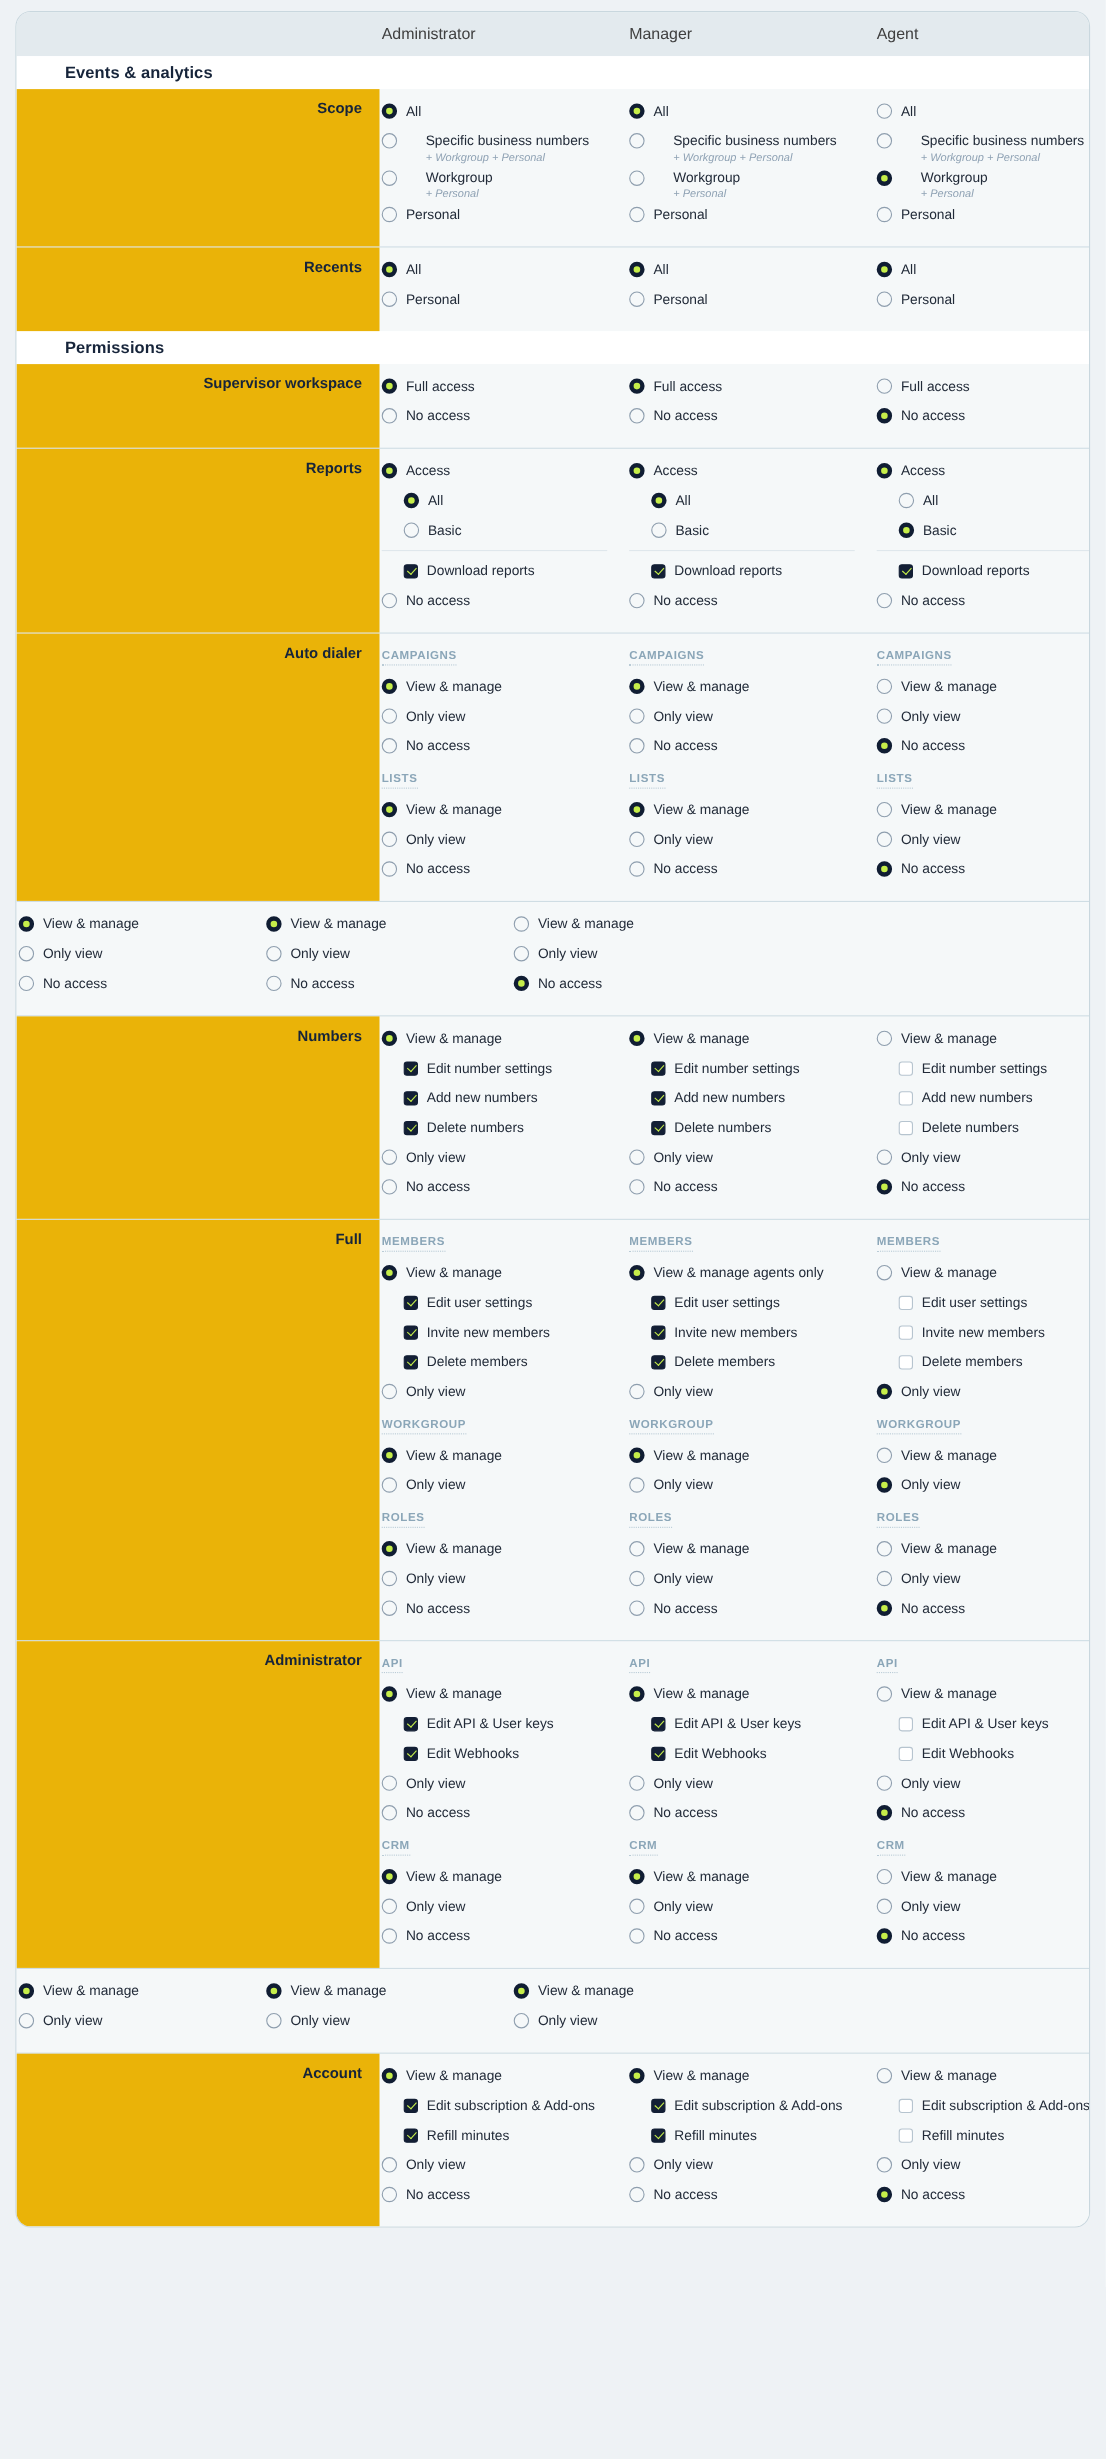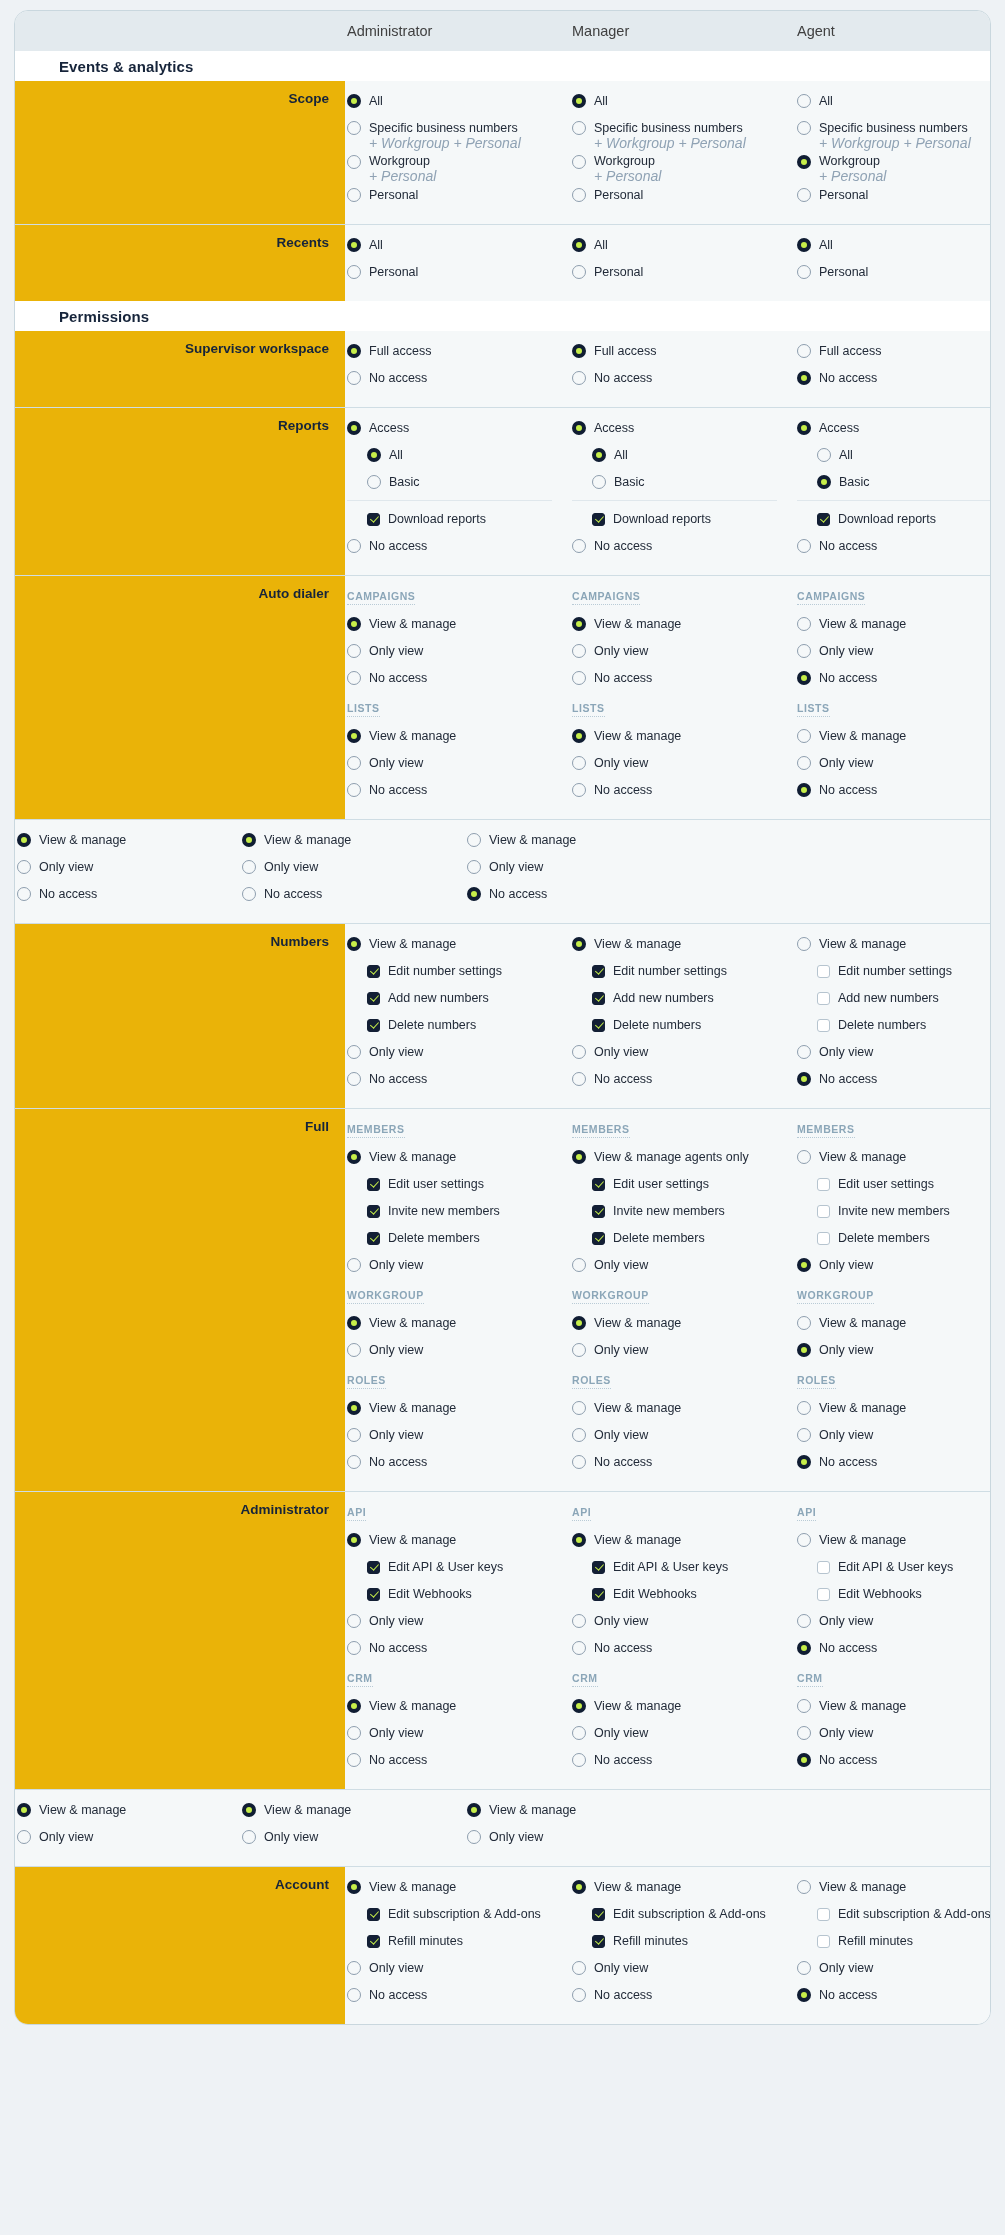--- a/index.html
+++ b/index.html
@@ -46,25 +46,25 @@
     padding:10px 16px 10px 10px;
   }
   .row .lbl-col span {
     font-size:13.5px; font-weight:700; color:#16243a; text-align:right;
   }
   .cells { display:flex; flex:1 1 auto; padding:10px 0 12px 0; }
   .cell { width:225px; flex:0 0 225px; padding-left:2px; }
 
   
   .opt { display:flex; align-items:flex-start; margin:0 0 6px 0; min-height:21px; }
-  .opt.tight { margin-bottom:2px; }
+  .opt.tight { margin-bottom:2px;gap:18px; }
   .opt.indent { padding-left:20px; }
   .opt-txt { font-size:12.5px; color:#222b39; line-height:15px; padding-top:2.5px; }
   .opt-sub {
-    font-size:14px; font-style:italic; color:#8fa2b4;
+    font-size:10px; font-style:italic; color:#8fa2b4;
     line-height:13px; padding-top:1px;
   }
   .opt-body { display:flex; flex-direction:column; }
 
   
   .radio {
     width:14px; height:14px; flex:0 0 14px; border-radius:50%;
     margin-right:8px; margin-top:3px;
     border:1.6px solid #8e9eae; background:#f5f8f9;
   }

